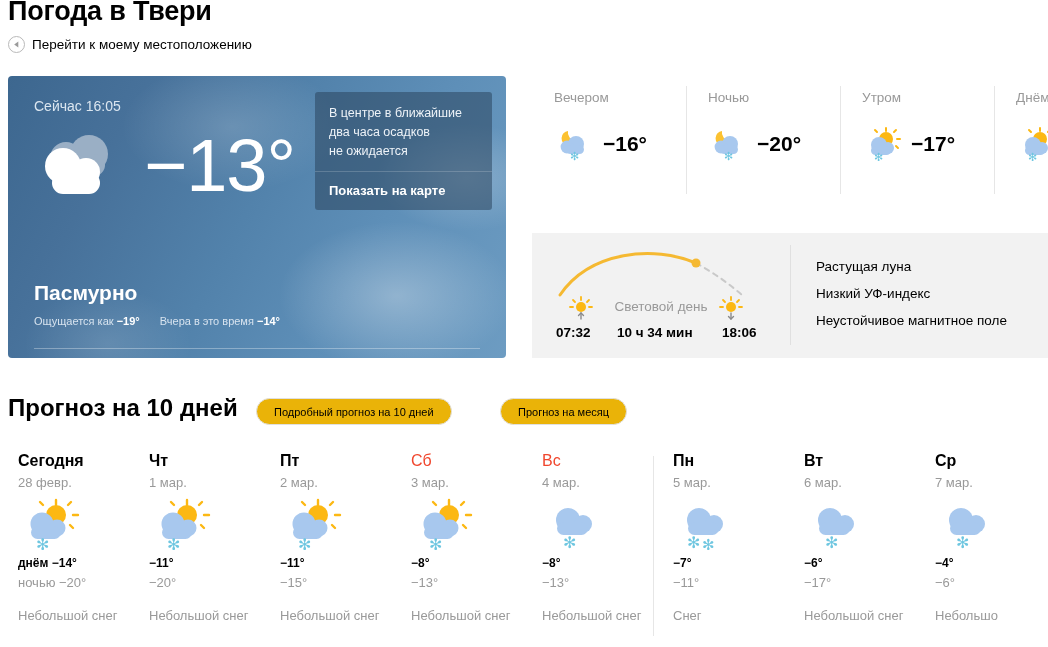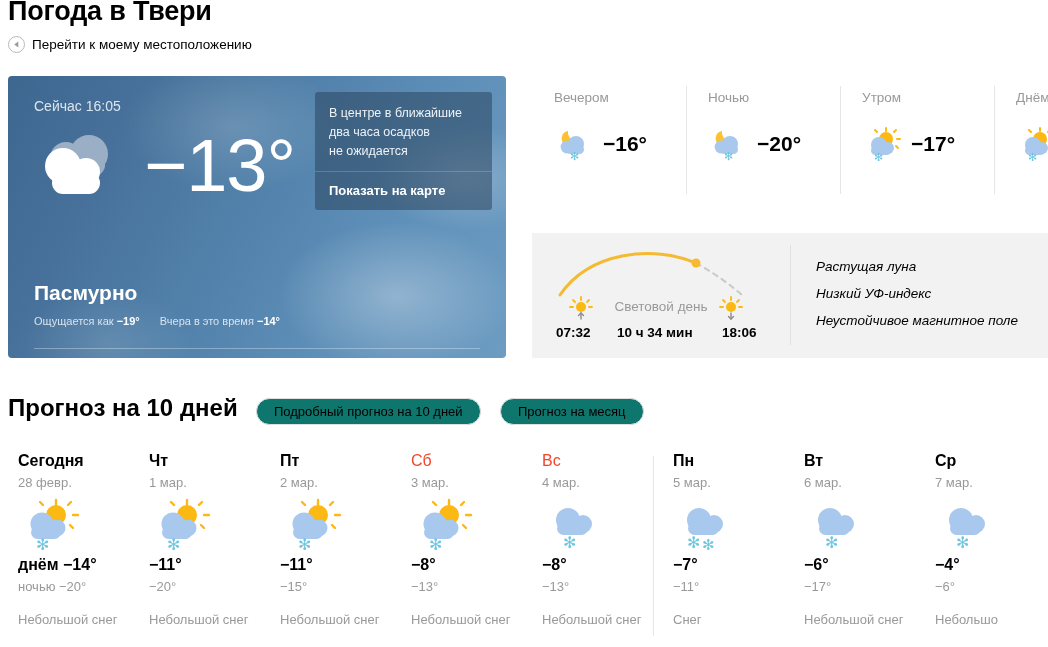--- a/index.html
+++ b/index.html
@@ -72,21 +72,21 @@
   .period-name{font-size:13.5px;color:#999;margin-top:6px;}
   .period-row{display:flex;align-items:center;margin-top:22px;}
   .period-temp{font-size:21px;font-weight:bold;margin-left:9px;color:#000;}
 
   
   .astro{
     position:absolute;left:532px;top:233px;width:516px;height:125px;
     background:#f2f2f2;display:flex;
   }
   .astro-left{width:258px;position:relative;}
-  .astro-right{flex:1;position:relative;padding:20px 12px 0 26px;box-sizing:border-box;font-style:italic;}
+  .astro-right{flex:1;position:relative;padding:20px 12px 0 26px;box-sizing:border-box;}
   .astro-right::before{content:"";position:absolute;left:0;top:12px;width:1px;height:100px;background:#e0e0e0;}
   .astro-item{font-size:13.5px;color:#000;line-height:27px;}
   .arc-wrap{position:absolute;left:14px;top:10px;}
   .sun-icons{position:absolute;top:62px;left:0;width:258px;}
   .sunrise-ic{position:absolute;left:36px;top:0;}
   .sunset-ic{position:absolute;left:186px;top:0;}
   .daylight-label{
     position:absolute;left:0;top:66px;width:258px;text-align:center;
     font-size:13.5px;color:#999;
   }
@@ -96,35 +96,35 @@
   .t-dur{left:85px;}
   .t-set{left:190px;}
 
   
   .tenday-title{
     position:absolute;left:8px;top:394px;font-size:24px;font-weight:bold;color:#000;
   }
   .pill{
     position:absolute;top:398px;height:27px;border:1px solid #e0e0e0;border-radius:14px;
     display:flex;align-items:center;justify-content:center;
-    font-size:13px;color:#000;background:#0f766e;cursor:pointer;box-sizing:border-box;
+    font-size:11px;color:#000;background:#eab308;cursor:pointer;box-sizing:border-box;
     padding:8px 17px;
   }
   .pill-detail{left:256px;}
   .pill-month{left:500px;}
 
   
   .days{position:absolute;left:0;top:452px;width:1048px;height:195px;display:flex;}
   .day{width:138px;position:relative;padding-left:18px;box-sizing:border-box;}
   .day.sep::before{content:"";position:absolute;left:-2px;top:4px;width:1px;height:180px;background:#e6e6e6;}
   .d-name{font-size:16px;font-weight:bold;color:#000;}
   .d-name.wknd{color:#f0462d;font-weight:normal;}
   .d-date{font-size:13px;color:#999;margin-top:5px;}
   .d-icon{height:52px;margin-top:8px;position:relative;}
-  .d-temp{font-size:16px;font-weight:bold;color:#000;margin-top:6px;white-space:nowrap;}
+  .d-temp{font-size:12px;font-weight:bold;color:#000;margin-top:6px;white-space:nowrap;}
   .d-temp2{font-size:13px;color:#999;margin-top:5px;white-space:nowrap;}
   .d-desc{font-size:13px;color:#999;margin-top:18px;white-space:nowrap;}
   svg{display:block;}
 </style>
 </head>
 <body>
 
 <div class="page">
 
   <div class="page-title">Погода в Твери</div>

